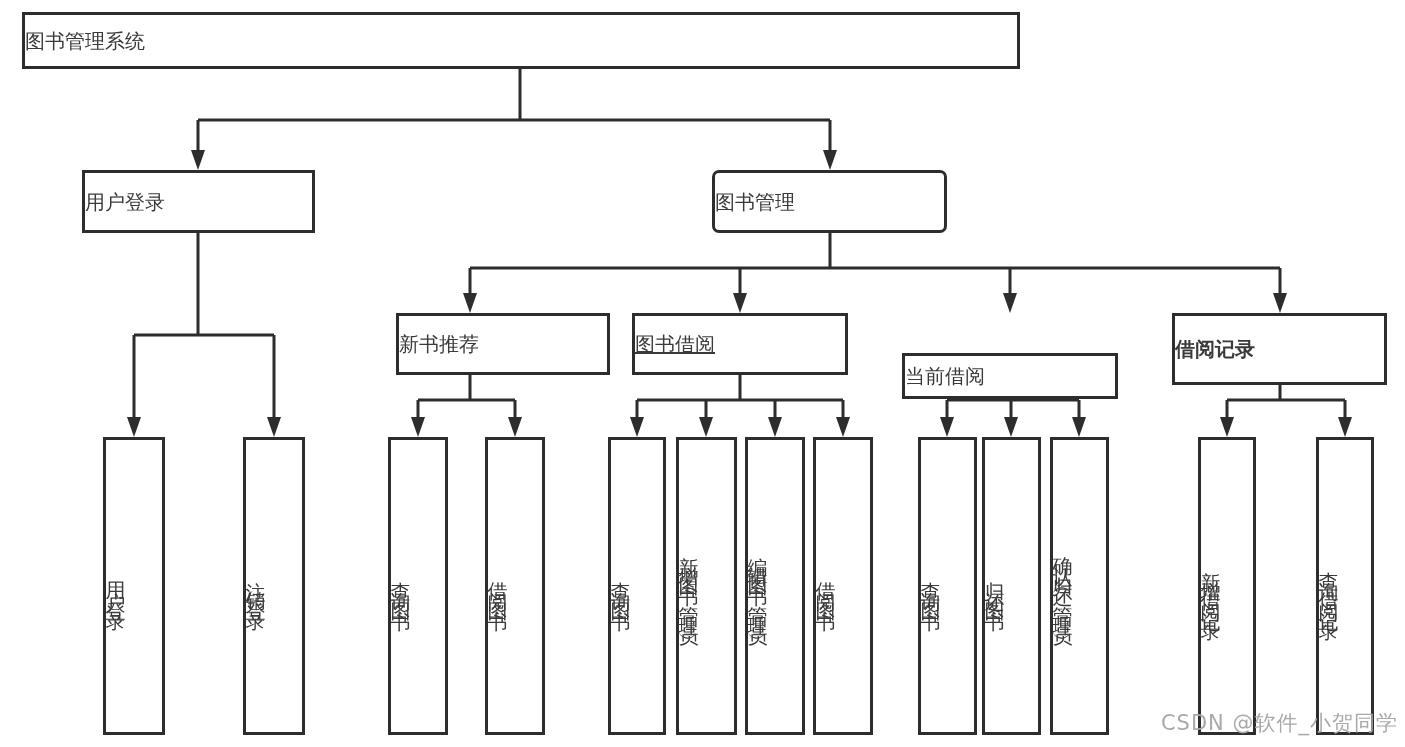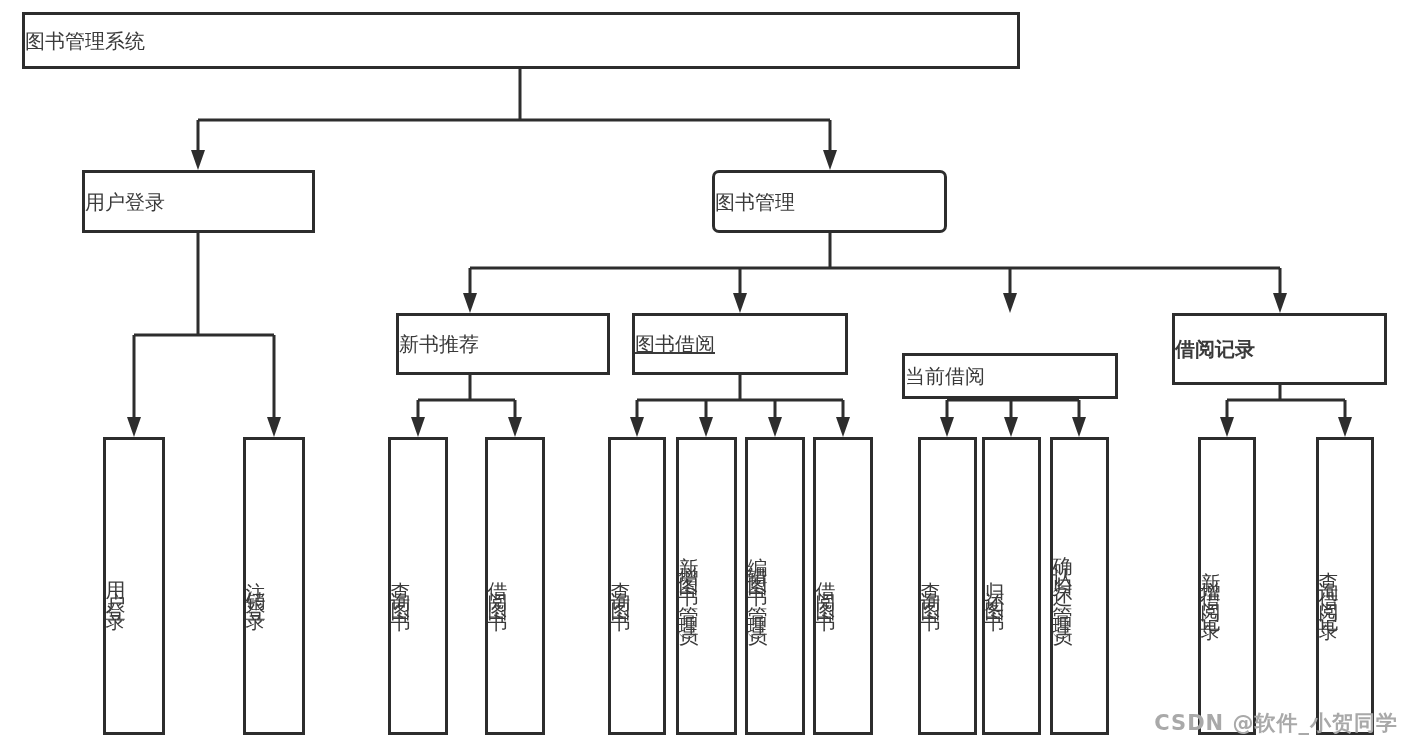--- a/index.html
+++ b/index.html
@@ -69,21 +69,20 @@
   .l-br-query        { left: 1316px; width: 58px; }
   #watermark {
     position: absolute;
     right: 7px;
     bottom: 10px;
     z-index: 3;
     font-size: 21px;
     color: #a9a9a9;
     letter-spacing: 1px;
     white-space: nowrap;
-    font-weight: bold;
   }
   svg path { stroke: #2d2d2d; stroke-width: 3; fill: none; }
   svg polygon { fill: #2d2d2d; stroke: none; }
 </style>
 </head>
 <body>
 
 <div id="stage">
 
   <svg id="wires" width="1405" height="747">

